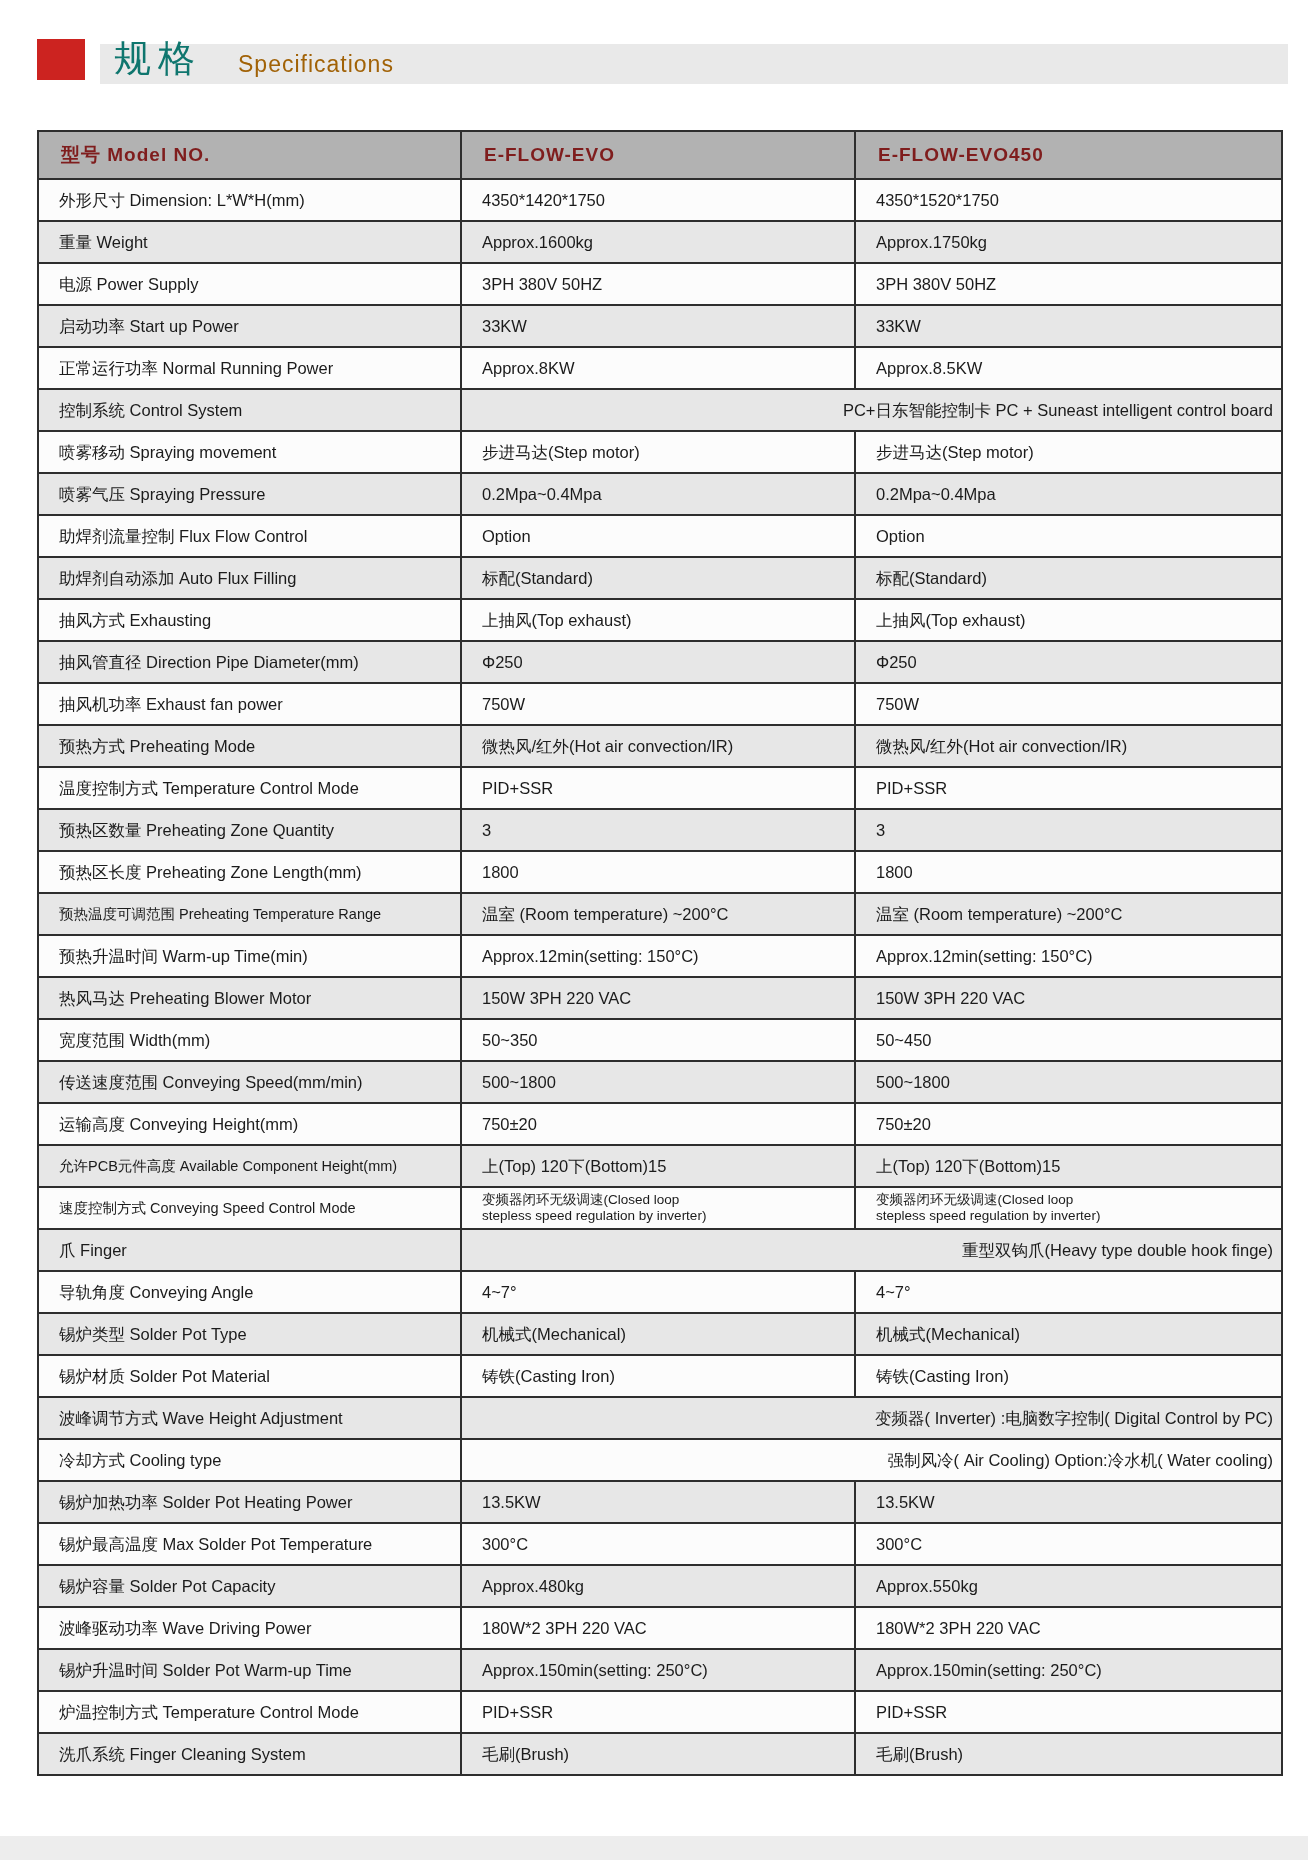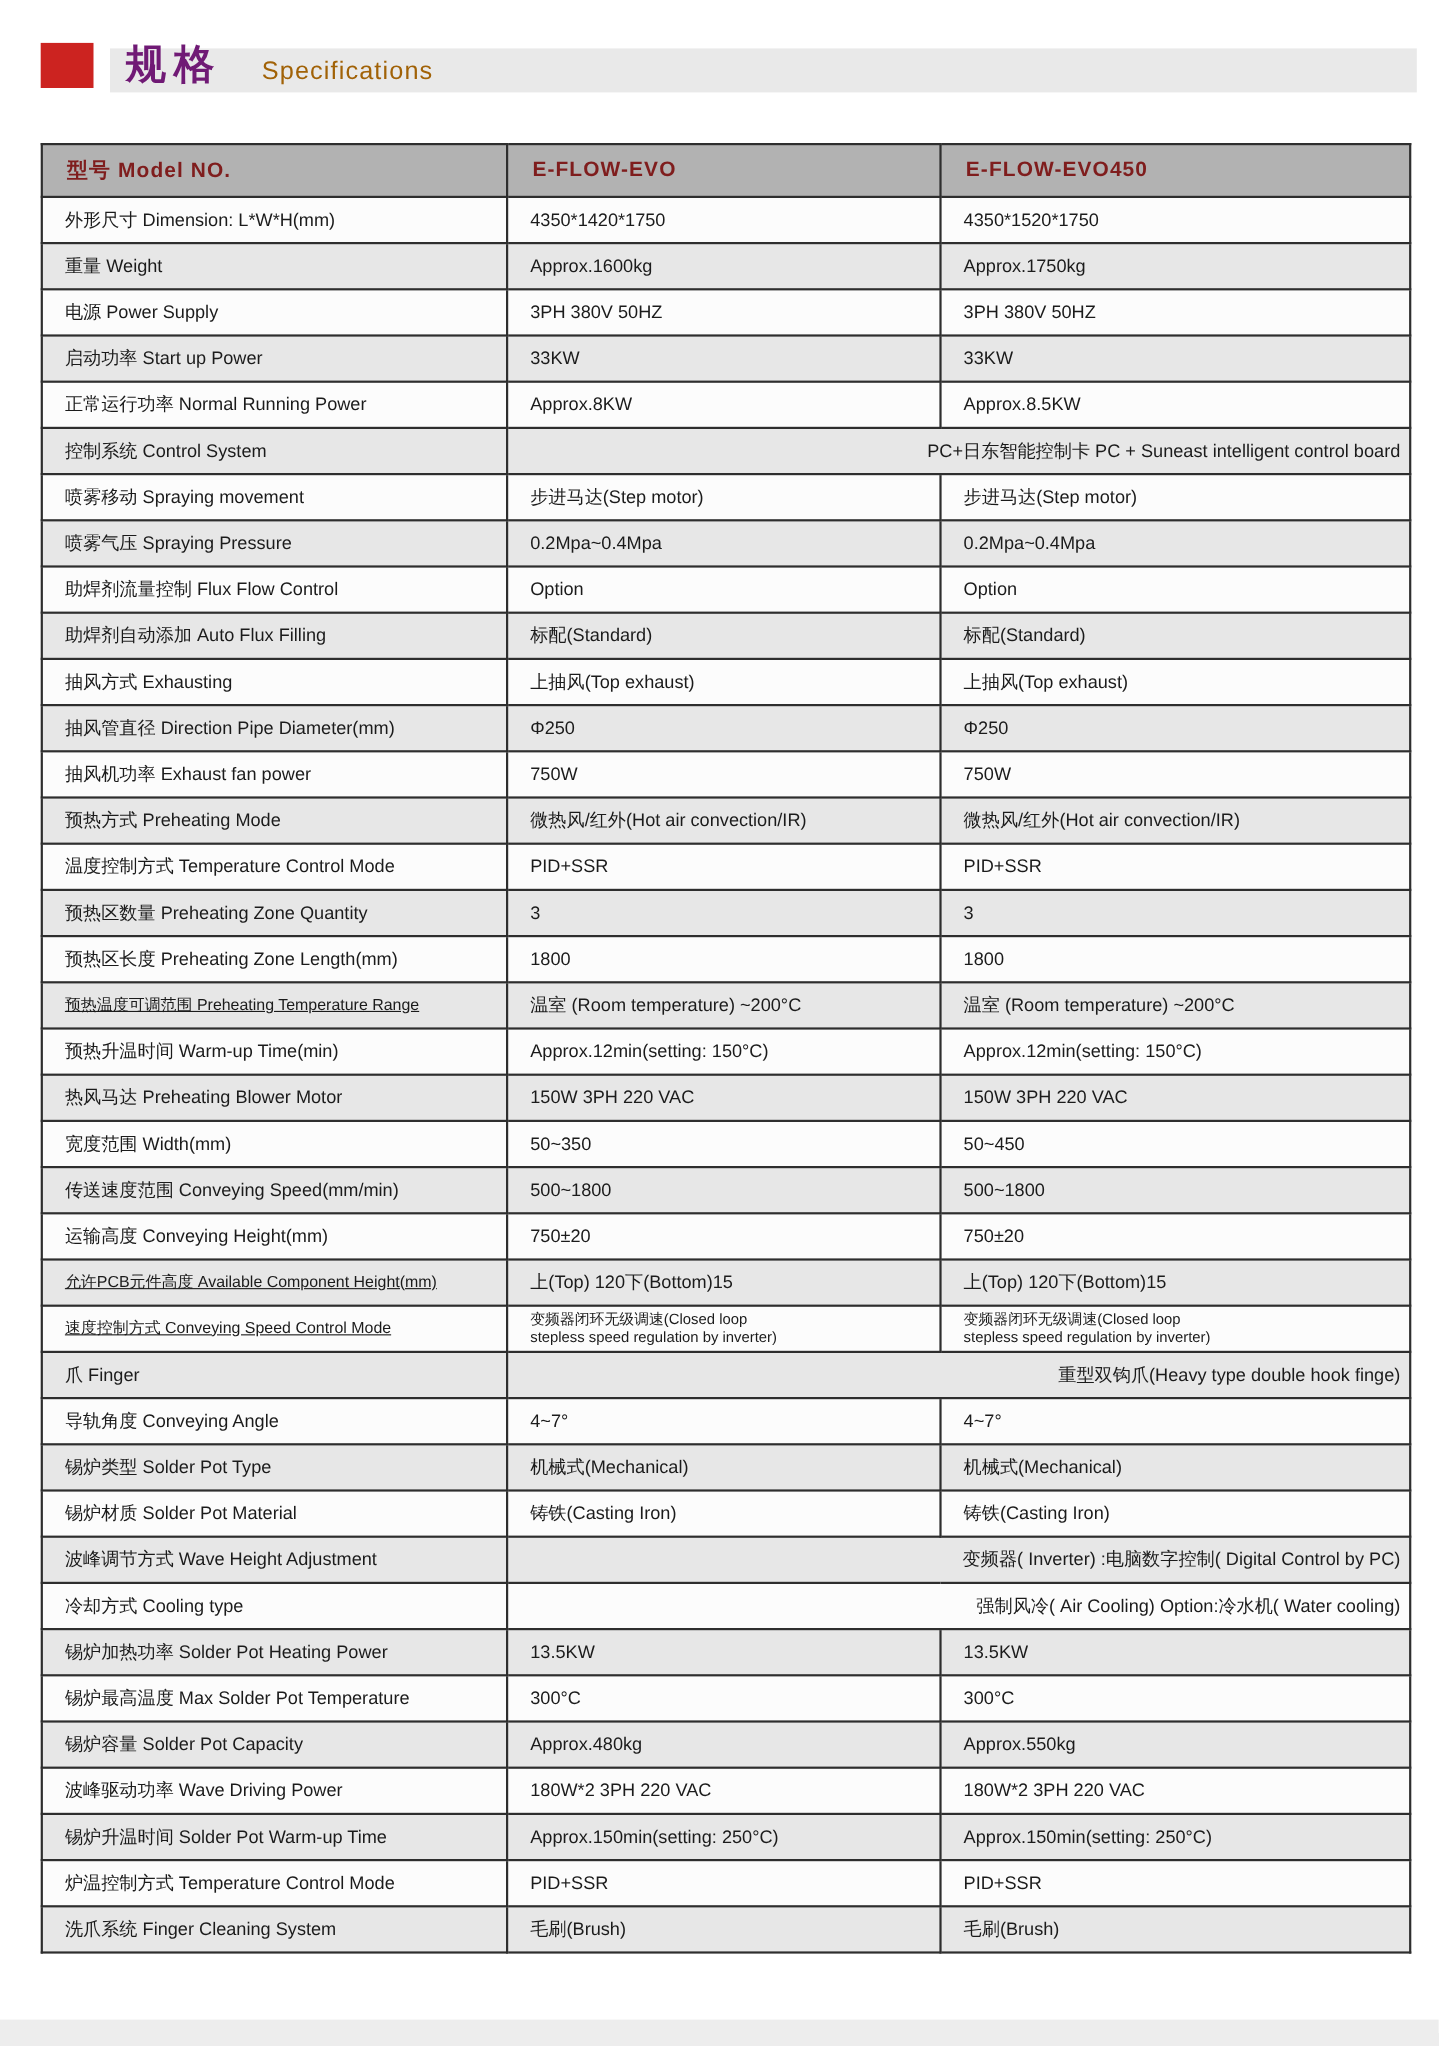--- a/index.html
+++ b/index.html
@@ -12,41 +12,41 @@
   }
   html,body{margin:0;padding:0;}
   body{
     width:1308px;height:1860px;position:relative;background:#ffffff;
     font-family:"Liberation Sans","DejaVu Sans",sans-serif;color:var(--ink);
     overflow:hidden;
   }
   
   .title-band{position:absolute;left:100px;top:44px;width:1188px;height:40px;background:#e9e9e9;}
   .red-square{position:absolute;left:37px;top:39px;width:48px;height:41px;background:var(--red);}
-  .title-zh{position:absolute;left:114px;top:34px;font-size:37px;font-weight:bold;color:#701a75;letter-spacing:7px;}
+  .title-zh{position:absolute;left:114px;top:34px;font-size:37px;font-weight:normal;color:#0f766e;letter-spacing:7px;}
   .title-en{position:absolute;left:238px;top:51px;font-size:23px;color:#a16207;letter-spacing:1px;}
   
   table.specs{
     position:absolute;left:37px;top:130px;width:1244px;
     border-collapse:collapse;table-layout:fixed;
   }
   table.specs th,table.specs td{border:2px solid var(--border);}
   table.specs thead th{
     height:46px;background:var(--header-bg);color:#7f1d1d;
     font-size:19px;font-weight:bold;text-align:left;
     padding:0 10px 0 22px;letter-spacing:1px;
   }
   table.specs tbody td{
     height:40px;font-size:16.5px;color:var(--ink);
     padding:0 8px 0 20px;line-height:1.15;
   }
   table.specs tbody tr:nth-child(odd){background:var(--row-base);}
   table.specs tbody tr:nth-child(even){background:var(--row-alt);}
   td.label{}
-  td.label.tight{font-size:14.5px;text-decoration:underline;}
+  td.label.tight{font-size:14.5px;}
   td.span-val{text-align:right;padding:0 6px;}
   td.value.two-line{font-size:13.5px;white-space:pre-line;}
   .bottom-shade{position:absolute;left:0;top:1836px;width:1308px;height:24px;background:#ededed;}
 </style>
 </head>
 <body>
 
 <div class="title-band"></div>
 <div class="red-square"></div>
 <div class="title-zh">规格</div>

